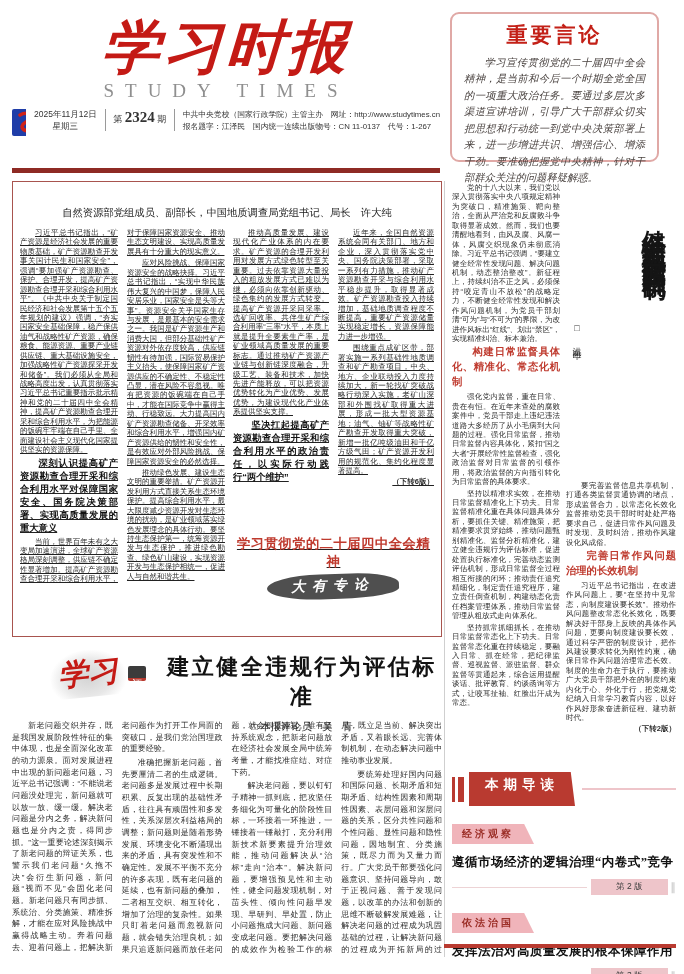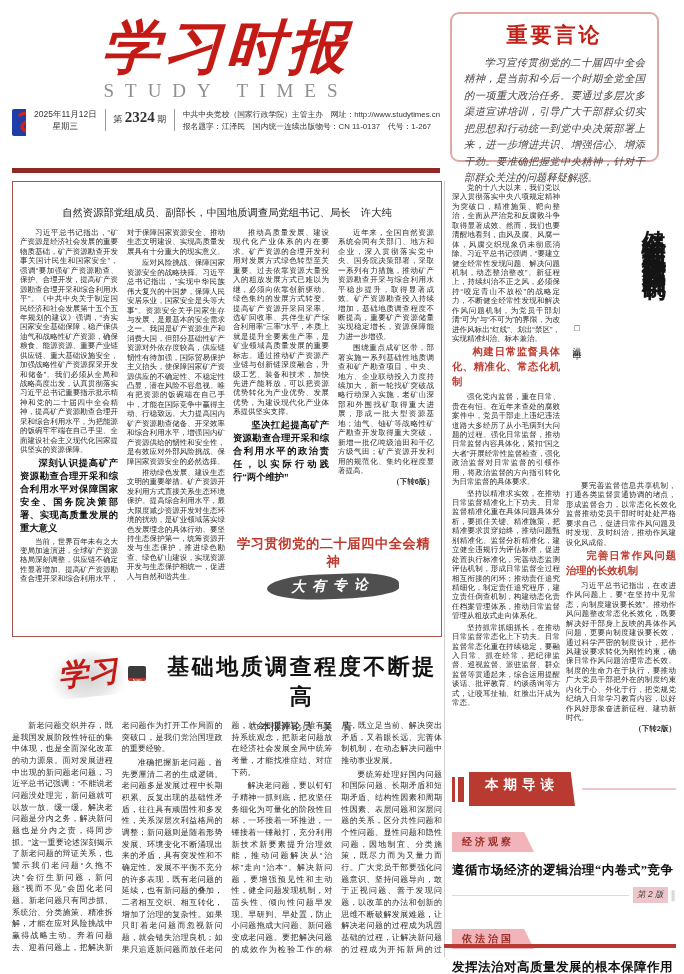--- a/index.html
+++ b/index.html
@@ -28,21 +28,21 @@
         font-family:"Liberation Serif",serif;}
   .quote-body{margin:6px 0 0;font-family:"Liberation Serif",serif;font-style:italic;font-size:10.3px;
         line-height:1.6;color:#4a4340;text-align:justify;text-indent:2em;}
 
   
   .main-box{position:absolute;left:12px;top:181px;width:430px;height:456px;border:1.5px solid #a8544e;
         box-sizing:border-box;padding:6px 7px;background:#fff;}
   .main-headline{margin:7px 0 0;font-family:"Liberation Serif",serif;font-weight:bold;font-size:21px;
         letter-spacing:0.5px;text-align:center;color:#141414;}
   .main-byline{font-size:10.3px;text-align:center;margin-top:18px;color:#1c1c1c;}
-  .main-cols-row{display:flex;gap:8px;margin-top:8px;}
+  .main-cols-row{display:flex;gap:8px;margin-top:8px;text-decoration:underline;}
   .colstext{font-size:7.5px;line-height:1.26;text-align:justify;color:#2b2b2b;}
   .colstext p{margin:0 0 2px;text-indent:2em;}
   .half-left{width:206px;height:368px;column-count:2;column-gap:9px;overflow:hidden;}
   .half-right{width:202px;display:flex;flex-direction:column;}
   .half-right-cols{height:302px;column-count:2;column-gap:9px;overflow:hidden;}
   .subhead{font-weight:bold;font-size:9.3px;line-height:1.4;color:#111;}
   .red-subhead{font-weight:bold;font-size:10.3px;line-height:1.45;color:#bf3a2e;}
   .turn{text-align:right;font-weight:bold;text-indent:0;}
   .banner{height:58px;padding-top:5px;text-align:center;}
   .banner-line1{color:#bf3a2e;font-weight:bold;font-size:13.3px;font-family:"Liberation Serif",serif;letter-spacing:0.5px;}
@@ -64,28 +64,28 @@
   .ra-colB-flow{height:282px;overflow:hidden;}
 
   
   .digest{position:absolute;left:452px;top:772px;width:224px;}
   .digest-header{display:flex;align-items:center;}
   .dg-bar1{width:3px;height:25px;background:#b93a30;margin-right:3px;}
   .dg-bar2{width:6px;height:25px;background:#b93a30;margin-right:5px;}
   .digest-title{background:#b93a30;color:#fff;font-weight:bold;font-size:13.5px;letter-spacing:5px;
         padding:4px 16px 12px;clip-path:polygon(0 0,96% 0,100% 100%,0 100%);}
   .digest-rule{flex:1;height:2px;background:#eec5ca;margin-left:7px;}
-  .digest-item{margin-top:25px;}
+  .digest-item{margin-top:17px;}
   .digest-tag{display:inline-block;background:#f0b4ba;color:#9c2f28;font-weight:bold;font-size:10px;
         letter-spacing:3px;padding:3px 20px 3px 10px;clip-path:polygon(0 0,88% 0,100% 100%,0 100%);}
   .digest-headline{font-family:"Liberation Serif",serif;font-weight:bold;font-size:12.5px;letter-spacing:0.5px;
         color:#101010;margin:10px 0 8px;}
   .digest-page-row{display:flex;align-items:center;}
   .dp-line{flex:1;height:1px;background:#edd3d5;}
-  .digest-page{background:#eec5ca;color:#3a3a3a;font-size:8.5px;padding:2px 4px;margin-left:4px;font-style:italic;}
+  .digest-page{background:#eec5ca;color:#3a3a3a;font-size:8.5px;padding:2px 25px;margin-left:4px;}
   .dp-slashes{color:#c0c0c0;font-style:italic;font-size:11px;margin-left:3px;}
   .digest-bottom-rule{position:absolute;left:444px;top:944px;width:232px;height:4px;background:#b93a30;}
 
   
   .bottom-article{position:absolute;left:12px;top:646px;width:430px;}
   .ba-header{position:relative;height:64px;}
   .ba-logo{position:absolute;left:38px;top:4px;display:flex;align-items:center;}
   .ba-logo-script{font-family:"DejaVu Serif",serif;font-weight:bold;font-style:italic;font-size:30px;color:#c41a15;
         padding:3px 8px;transform:rotate(-6deg);
         background:radial-gradient(ellipse at 50% 60%, #d4d4d4 0%, rgba(212,212,212,0.55) 45%, rgba(255,255,255,0) 72%);}
@@ -212,21 +212,21 @@
   </div>
   <div class="digest-bottom-rule"></div>
 
   <div class="bottom-article">
     <div class="ba-header">
       <div class="ba-logo">
         <span class="ba-logo-script">学习</span>
         <span class="ba-logo-seal">评论</span>
       </div>
       <div class="ba-head-center">
-        <div class="ba-headline">基础地质调查程度不断提高</div>
+        <div class="ba-headline">建立健全违规行为评估标准</div>
         <div class="ba-byline">□ 本报评论员　吴　青</div>
       </div>
     </div>
     <div class="ba-cols colstext">
       <p>新老问题交织并存，既是我国发展阶段性特征的集中体现，也是全面深化改革的动力源泉。面对发展进程中出现的新问题老问题，习近平总书记强调：“不能说老问题没处理完，新问题就可以放一放、缓一缓。解决老问题是分内之务，解决新问题也是分内之责，得同步抓。”这一重要论述深刻揭示了新老问题的辩证关系，也警示我们老问题“久拖不决”会衍生新问题，新问题“视而不见”会固化老问题。新老问题只有同步抓、系统治、分类施策、精准拆解，才能在应对风险挑战中赢得战略主动。奔着问题去、迎着问题上，把解决新老问题作为打开工作局面的突破口，是我们党治国理政的重要经验。</p>
       <p>准确把握新老问题，首先要厘清二者的生成逻辑。老问题多是发展过程中长期积累、反复出现的基础性矛盾，往往具有顽固性和多发性，关系深层次利益格局的调整；新问题则是随着形势发展、环境变化不断涌现出来的矛盾，具有突发性和不确定性。发展不平衡不充分的许多表现，既有老问题的延续，也有新问题的叠加，二者相互交织、相互转化，增加了治理的复杂性。如果只盯着老问题而忽视新问题，就会错失治理良机；如果只追逐新问题而放任老问题，就会积重难返。唯有坚持系统观念，把新老问题放在经济社会发展全局中统筹考量，才能找准症结、对症下药。</p>
       <p>解决老问题，要以钉钉子精神一抓到底，把攻坚任务细化为可量化的阶段性目标，一环接着一环推进，一锤接着一锤敲打，充分利用新技术新要素提升治理效能，推动问题解决从“治标”走向“治本”。解决新问题，要增强预见性和主动性，健全问题发现机制，对苗头性、倾向性问题早发现、早研判、早处置，防止小问题拖成大问题、新问题变成老问题。要把解决问题的成效作为检验工作的标尺，既立足当前、解决突出矛盾，又着眼长远、完善体制机制，在动态解决问题中推动事业发展。</p>
       <p>要统筹处理好国内问题和国际问题、长期矛盾和短期矛盾、结构性因素和周期性因素、表层问题和深层问题的关系，区分共性问题和个性问题、显性问题和隐性问题，因地制宜、分类施策，既尽力而为又量力而行。广大党员干部要强化问题意识、坚持问题导向，敢于正视问题、善于发现问题，以改革的办法和创新的思维不断破解发展难题，让解决老问题的过程成为巩固基础的过程，让解决新问题的过程成为开拓新局的过程，在不断发现问题、解决问题中推动高质量发展行稳致远。</p>
     </div>
   </div>

